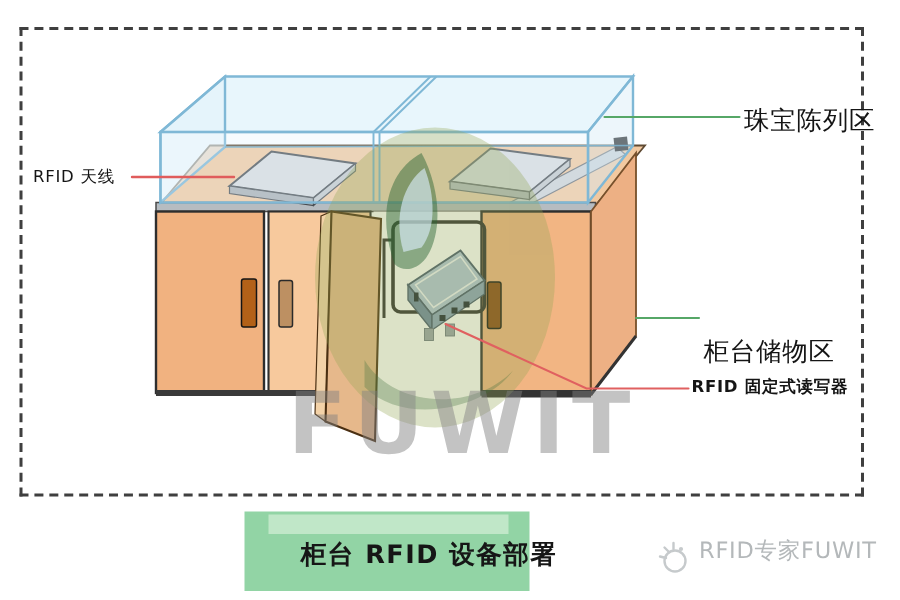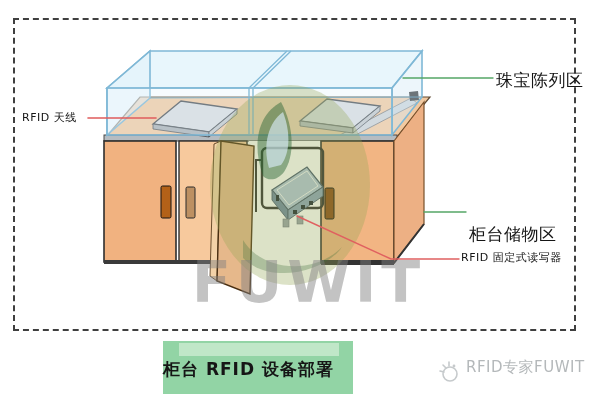--- a/index.html
+++ b/index.html
@@ -8,22 +8,22 @@
   .dashed-frame{position:absolute;left:13px;top:18px;width:563px;height:313px;
                 border:2px dashed #3f3f3f;box-sizing:border-box;}
   .scene-svg{position:absolute;left:0;top:0;}
   .callout{position:absolute;color:#151515;font-size:11px;white-space:nowrap;
            letter-spacing:0.5px;z-index:5;}
   .callout.big{font-size:17px;}
   .caption-box{position:absolute;left:163px;top:341px;width:190px;height:53px;
                background:#92d4a5;z-index:6;}
   .caption-box .sheen{position:absolute;left:16px;top:2px;width:160px;height:13px;
                background:#c0e7c8;}
-  .caption-text{position:absolute;left:0;top:17px;width:100%;text-align:left;
-               font-size:17px;font-weight:bold;color:#161616;letter-spacing:1px;}
+  .caption-text{position:absolute;left:0;top:17px;width:100%;text-align:center;
+               font-size:17px;font-weight:bold;color:#161616;letter-spacing:1px;padding-left:28px;}
   .footer-brand{position:absolute;left:436px;top:358px;display:flex;align-items:flex-start;
                gap:4px;z-index:6;}
   .footer-brand .brand-text{color:#b4b8ba;font-size:15px;letter-spacing:0.5px;}
   .wm{opacity:0.95;}
 </style>
 </head>
 <body>
 
 <div class="stage">
 
@@ -103,21 +103,21 @@
       <path d="M88,118 L156,118" stroke="#e05c5c" stroke-width="1.6"></path>
       <path d="M403,78 L493,78" stroke="#56a767" stroke-width="1.4"></path>
       <path d="M424,212 L466,212" stroke="#56a767" stroke-width="1.4"></path>
       <path d="M297,216 L391,259 L459,259" stroke="#e06060" stroke-width="1.4"></path>
     </g>
   </svg>
 
   <div class="callout" style="left:22px;top:110px;">RFID 天线</div>
   <div class="callout big" style="left:496px;top:69px;">珠宝陈列区</div>
   <div class="callout big" style="left:469px;top:203px;margin-top:20px;">柜台储物区</div>
-  <div class="callout" style="left:461px;top:250px;">RFID 固定式读写器</div>
+  <div class="callout" style="left:461px;top:250px;font-weight:bold;">RFID 固定式读写器</div>
 
   <div class="caption-box">
     <div class="sheen"></div>
     <div class="caption-text">柜台 RFID 设备部署</div>
   </div>
 
   <div class="footer-brand">
     <svg width="26" height="26" viewBox="0 0 26 26">
       <circle cx="14" cy="16" r="7" fill="none" stroke="#c6cacc" stroke-width="1.6"></circle>
       <path d="M7,7 L10,10 M13,4 L13,8 M4,13 L8,14" stroke="#c6cacc" stroke-width="1.6" stroke-linecap="round" fill="none"></path>

